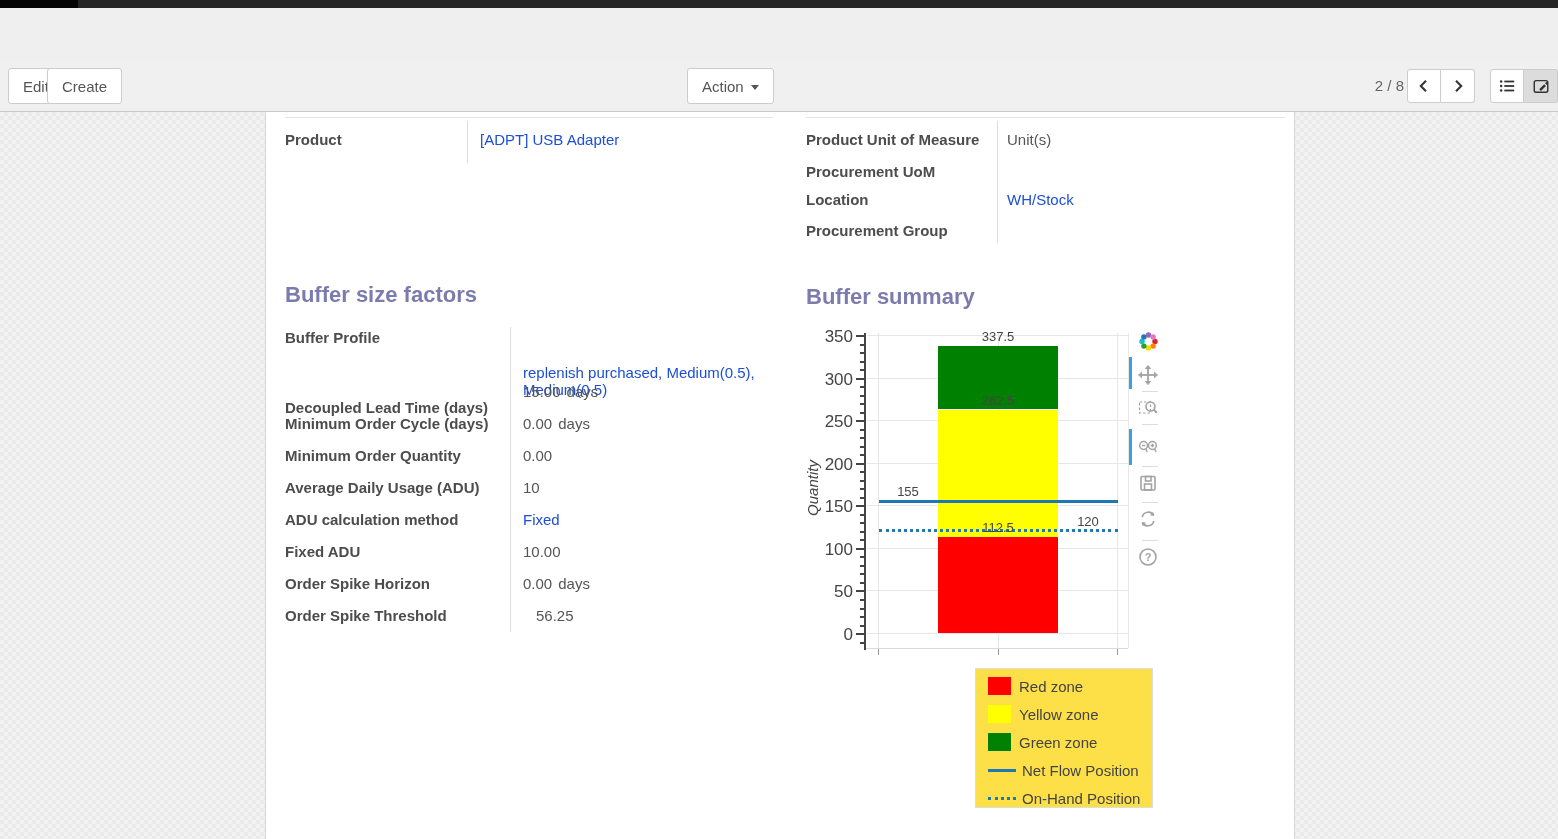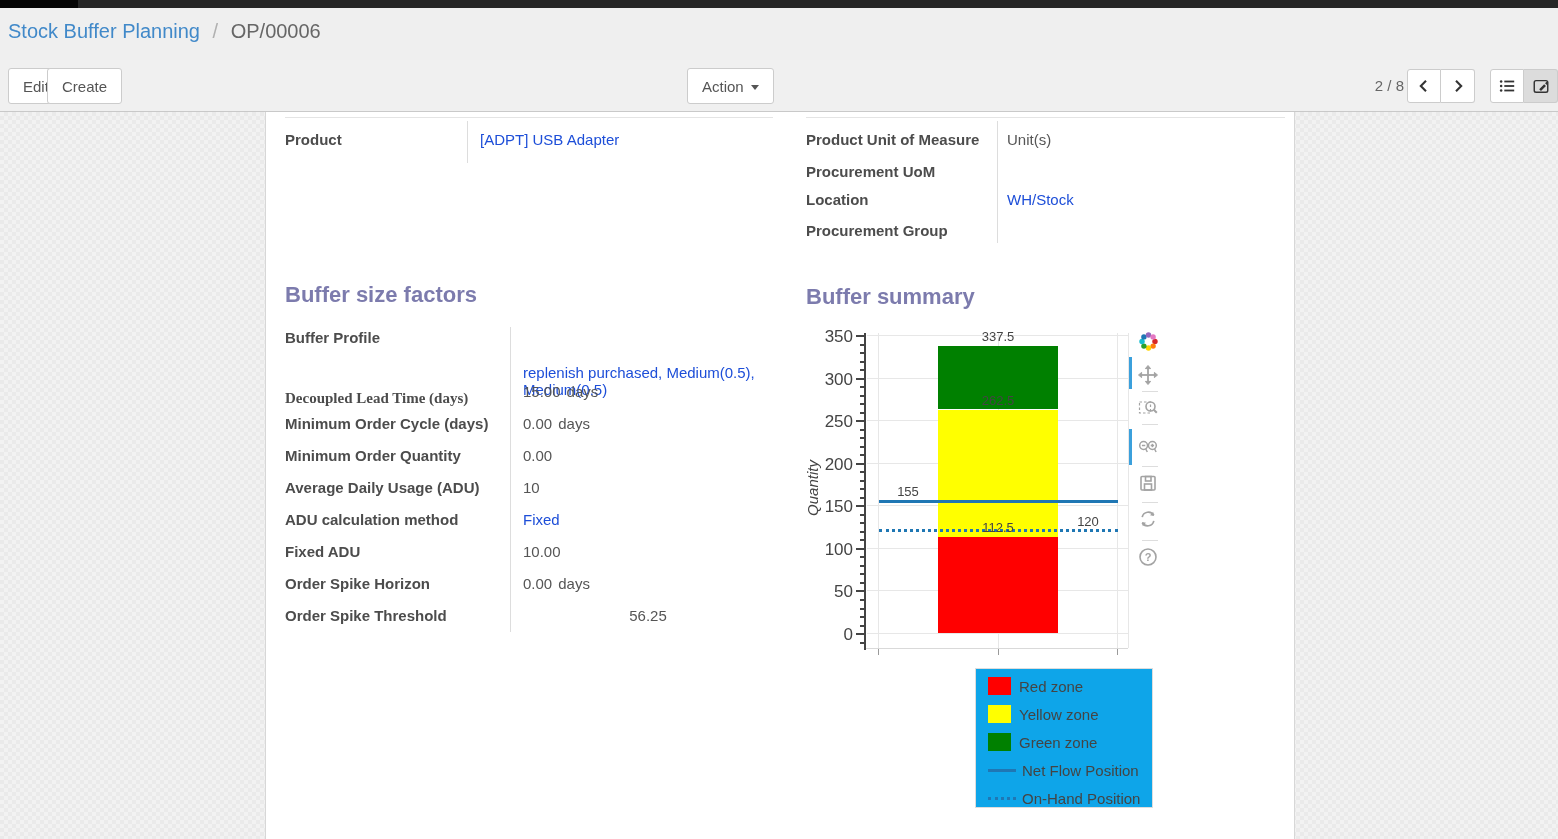--- a/index.html
+++ b/index.html
@@ -77,40 +77,35 @@
 
   
   #modebar { position:absolute; left:331px; top:14px; width:30px; }
   .mb-btn { position:absolute; width:22px; height:22px; cursor:pointer; display:flex;
     align-items:center; justify-content:center; }
   .mb-sep { position:absolute; left:5px; width:16px; height:1px; background:#ddd; }
   .mb-active-bar { position:absolute; left:-8px; width:3px; background:#3ba0dc; }
 
   
   #legend-box { position:absolute; left:975px; top:668px; width:178px; height:140px;
-    background:#0ea5e9; border:1px solid #ddd; }
+    background:#fde047; border:1px solid #ddd; }
   .legend-item { position:absolute; left:12px; height:22px; display:flex; align-items:center; cursor:pointer; }
   .legend-swatch { width:23px; height:18px; margin-right:8px; }
   .legend-lineswatch { width:28px; margin-right:6px; }
   .legend-label { font-size:15px; color:#444; white-space:nowrap; }
 </style>
 </head>
 <body>
 
 <div id="page">
 
   <div id="topbar">
     <div class="seg"></div>
   </div>
 
-  <div id="breadcrumb">
-    <span class="bc-link">Stock Buffer Planning</span>
-    <span class="bc-sep">/</span>
-    <span class="bc-cur">OP/00006</span>
-  </div>
 
   <div id="toolbar">
     <button class="btn" id="btn-edit">Edit</button>
     <button class="btn" id="btn-create">Create</button>
     <button class="btn" id="btn-action"><span>Action</span><span class="caret"></span></button>
     <span id="pager-count">2 / 8</span>
     <div class="btn-group" id="pager-nav">
       <div class="gbtn first">
         <svg width="16" height="16" viewBox="0 0 20 20">
             <polyline points="12.5,3.5 6,10 12.5,16.5" fill="none" stroke="#333" stroke-width="2.6"></polyline>
@@ -163,36 +158,36 @@
       <div class="flabel" style="left: 806px; top: 222px;">Procurement Group</div>
       <div class="fvalue" style="left: 1007px; top: 222px; width: 270px;"><span></span></div>
     </div>
 
   <div class="section-title" id="title-bsf">Buffer size factors</div>
   <div class="section-title" id="title-bsum">Buffer summary</div>
 
   <div id="bsf-fields">
       <div class="flabel" style="left: 285px; top: 329px;">Buffer Profile</div>
       <div class="fvalue" style="left: 523px; top: 329px; width: 250px; margin-top: 35px;"><span class="flink">replenish purchased, Medium(0.5), Medium(0.5)</span></div>
-      <div class="flabel" style="left: 285px; top: 390px; font-family: Liberation Serif, serif;">Decoupled Lead Time (days)</div>
+      <div class="flabel" style="left: 285px; top: 399px;">Decoupled Lead Time (days)</div>
       <div class="fvalue" style="left: 523px; top: 383px; width: 250px;"><span>15.00</span><span class="unit">days</span></div>
       <div class="flabel" style="left: 285px; top: 415px;">Minimum Order Cycle (days)</div>
       <div class="fvalue" style="left: 523px; top: 415px; width: 250px;"><span>0.00</span><span class="unit">days</span></div>
       <div class="flabel" style="left: 285px; top: 447px;">Minimum Order Quantity</div>
       <div class="fvalue" style="left: 523px; top: 447px; width: 250px;"><span>0.00</span></div>
       <div class="flabel" style="left: 285px; top: 479px;">Average Daily Usage (ADU)</div>
       <div class="fvalue" style="left: 523px; top: 479px; width: 250px;"><span>10</span></div>
       <div class="flabel" style="left: 285px; top: 511px;">ADU calculation method</div>
       <div class="fvalue" style="left: 523px; top: 511px; width: 250px;"><span class="flink">Fixed</span></div>
       <div class="flabel" style="left: 285px; top: 543px;">Fixed ADU</div>
       <div class="fvalue" style="left: 523px; top: 543px; width: 250px;"><span>10.00</span></div>
       <div class="flabel" style="left: 285px; top: 575px;">Order Spike Horizon</div>
       <div class="fvalue" style="left: 523px; top: 575px; width: 250px;"><span>0.00</span><span class="unit">days</span></div>
       <div class="flabel" style="left: 285px; top: 607px;">Order Spike Threshold</div>
-      <div class="fvalue" style="left: 523px; top: 607px; width: 250px; text-align: center;"><span>56.25</span></div>
+      <div class="fvalue" style="left: 536px; top: 607px; width: 250px;"><span>56.25</span></div>
     </div>
 
   <div id="chart-region">
     <div id="y-axis-title">Quantity</div>
     <div id="modebar">
         <div class="mb-btn" style="left: 0px; top: 0px;">
           <span><svg width="23" height="23" viewBox="0 0 22 22">
               <circle cx="17.2" cy="11.0" r="2.6" fill="#d62728"></circle>
               <circle cx="15.4" cy="15.4" r="2.6" fill="#ff7f0e"></circle>
               <circle cx="11.0" cy="17.2" r="2.6" fill="#ffd500"></circle>

